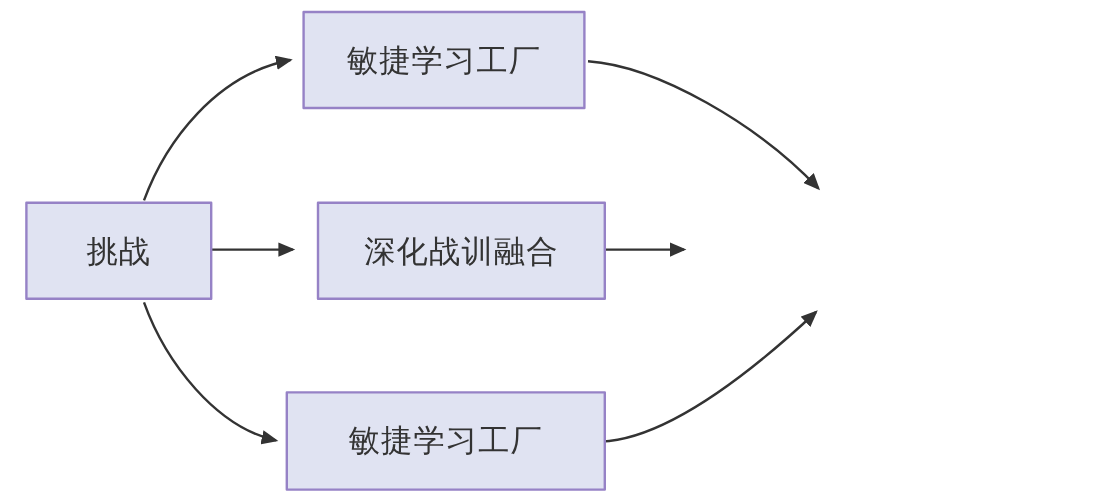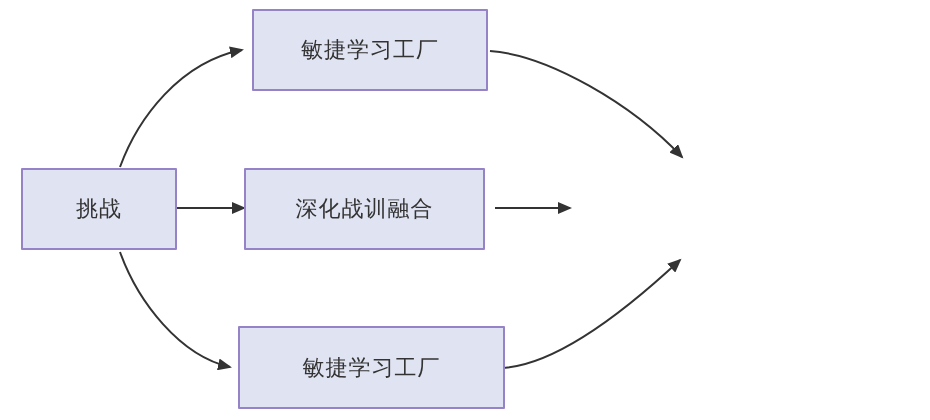--- a/index.html
+++ b/index.html
@@ -26,27 +26,27 @@
   .node {
     position: absolute;
     box-sizing: border-box;
     background: #e0e3f2;
     border: 2px solid #9682c6;
     border-radius: 1px;
     display: flex;
     align-items: center;
     justify-content: center;
     color: #333333;
-    font-size: 22px;
+    font-size: 26px;
     letter-spacing: 1px;
     white-space: nowrap;
   }
   .node-challenge  { left: 21px;  top: 168px; width: 156px; height: 82px; }
   .node-agile      { left: 252px; top: 9px;   width: 236px; height: 82px; }
-  .node-deepen     { left: 244px; top: 168px; width: 241px; height: 82px; }
+  .node-deepen     { left: 264px; top: 168px; width: 241px; height: 82px; }
   .node-value      { left: 238px; top: 326px; width: 267px; height: 83px; }
   .node-ecosystem  { left: 577px; top: 166px; width: 338px; height: 84px; }
   .edge {
     fill: none;
     stroke: #333333;
     stroke-width: 2px;
   }
 </style>
 </head>
 <body>

